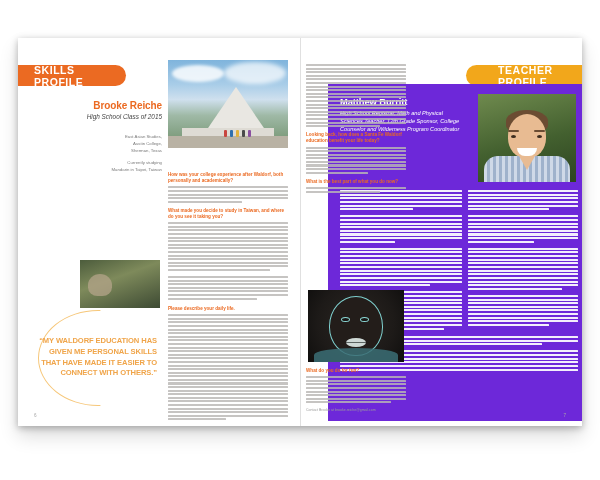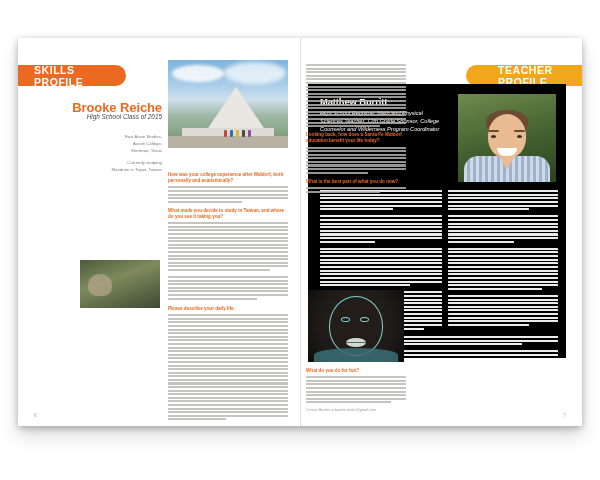--- a/index.html
+++ b/index.html
@@ -48,21 +48,21 @@
     right: -6px; top: 27px; width: 122px;
     background: #f2a71b;
     border-top-left-radius: 11px; border-bottom-left-radius: 11px;
     padding-left: 32px;
   }
 
   
   .alum-name {
     position: absolute; left: 12px; top: 62px; width: 132px;
     text-align: right;
-    color: #eb6a22; font-size: 13px; font-weight: 700; letter-spacing: -0.1px;
+    color: #eb6a22; font-size: 10px; font-weight: 700; letter-spacing: -0.1px;
   }
   .alum-class {
     position: absolute; left: 12px; top: 75px; width: 132px;
     text-align: right;
     color: #444; font-size: 6.4px; font-style: italic;
   }
   .alum-meta {
     position: absolute; left: 18px; top: 96px; width: 126px;
     text-align: right;
     color: #7a7a7a; font-size: 4.3px; line-height: 1.62;
@@ -187,22 +187,22 @@
   }
   .mid-photo .eye.l { left: 34%; }
   .mid-photo .eye.r { left: 54%; }
   .mid-photo .collar {
     position:absolute; left:6px; bottom:0; width:84px; height:14px;
     background:#3b6f75; border-radius:50% 50% 0 0; opacity:.85;
   }
 
   
   .teacher-panel {
-    position: absolute; left: 8px; top: 46px; width: 258px; height: 274px;
-    background: #000000;
+    position: absolute; left: 28px; top: 46px; width: 258px; height: 337px;
+    background: #6d28d9;
     color: #ffffff;
   }
   .t-name {
     position: absolute; left: 12px; top: 12px; width: 128px;
     font-size: 9.4px; font-weight: 700; color: #ffffff; letter-spacing: -0.1px;
   }
   .t-role {
     position: absolute; left: 12px; top: 26px; width: 122px;
     font-size: 5.6px; font-style: italic; line-height: 1.42; color: #ffffff;
   }
@@ -337,20 +337,24 @@
             <div class="ln s100"></div>
           <div class="ln s100"></div>
             <div class="ln s100"></div>
             <div class="ln s100"></div>
           <div class="ln s74"></div>
         </div>
       </div>
 
       <div class="small-photo-l"></div>
 
+      <div class="quote-wrap">
+        <div class="quote-arc"></div>
+        <div class="quote-text">“MY WALDORF EDUCATION HAS GIVEN ME PERSONAL SKILLS THAT HAVE MADE IT EASIER TO CONNECT WITH OTHERS.”</div>
+      </div>
 
       <div class="col col-l2">
         <div class="subhead">Please describe your daily life.</div>
         <div class="para">
           <div class="ln s100"></div>
             <div class="ln s100"></div>
             <div class="ln s100"></div>
           <div class="ln s100"></div>
             <div class="ln s100"></div>
             <div class="ln s100"></div>

